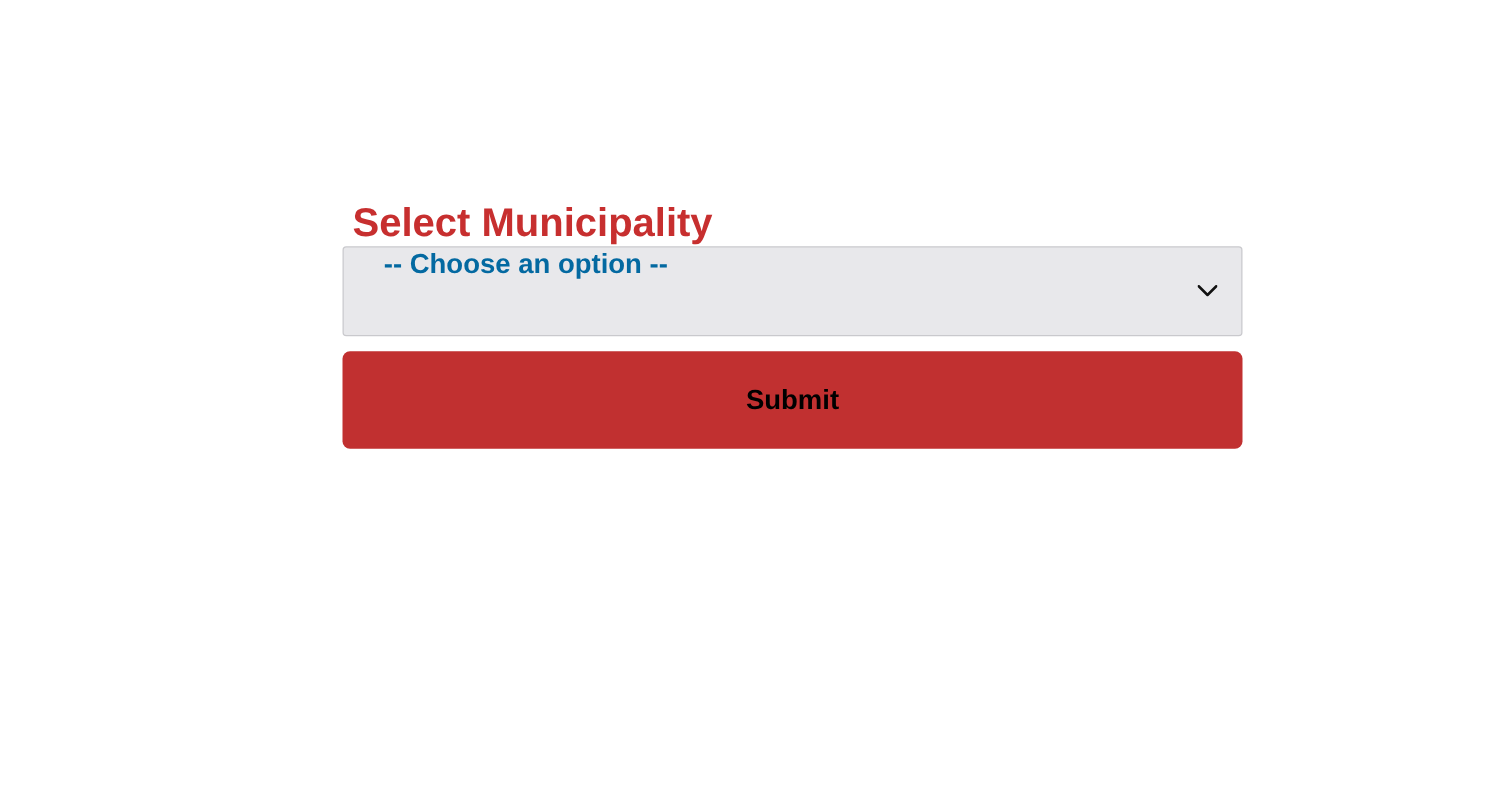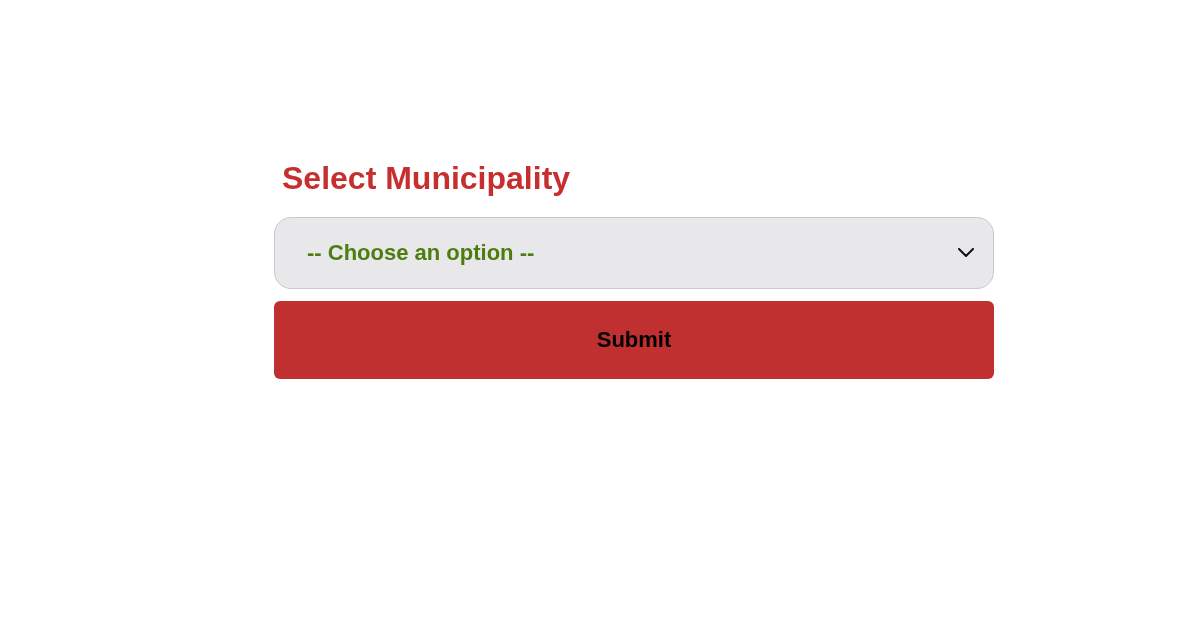--- a/index.html
+++ b/index.html
@@ -17,41 +17,39 @@
       position: absolute;
       left: 274px;
       top: 160px;
       width: 720px;
     }
     .form-title {
       color: #c72f2f;
       font-size: 32px;
       font-weight: 600;
       margin-left: 8px;
-      margin-bottom: 20px;
     }
     .select-wrap {
       position: relative;
       width: 100%;
       height: 72px;
       margin-bottom: 12px;
     }
     .select-box {
       width: 100%;
       height: 100%;
       background: #e8e8eb;
       border: 1px solid #c9c9cd;
-      border-radius: 17px;
+      border-radius: 3px;
       display: flex;
-      align-items: center;
       padding: 0 50px 0 32px;
       cursor: pointer;
       font-size: 22px;
       font-weight: 600;
-      color: #4d7c0f;
+      color: #0369a1;
     }
     .chevron {
       position: absolute;
       right: 20px;
       top: 50%;
       transform: translateY(-50%);
       pointer-events: none;
     }
     .chevron svg {
       display: block;

